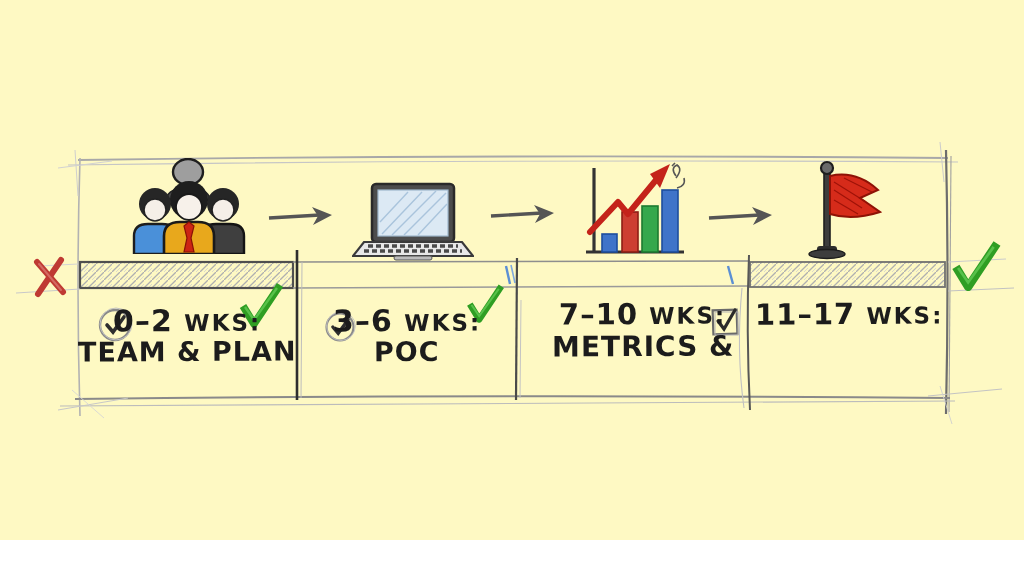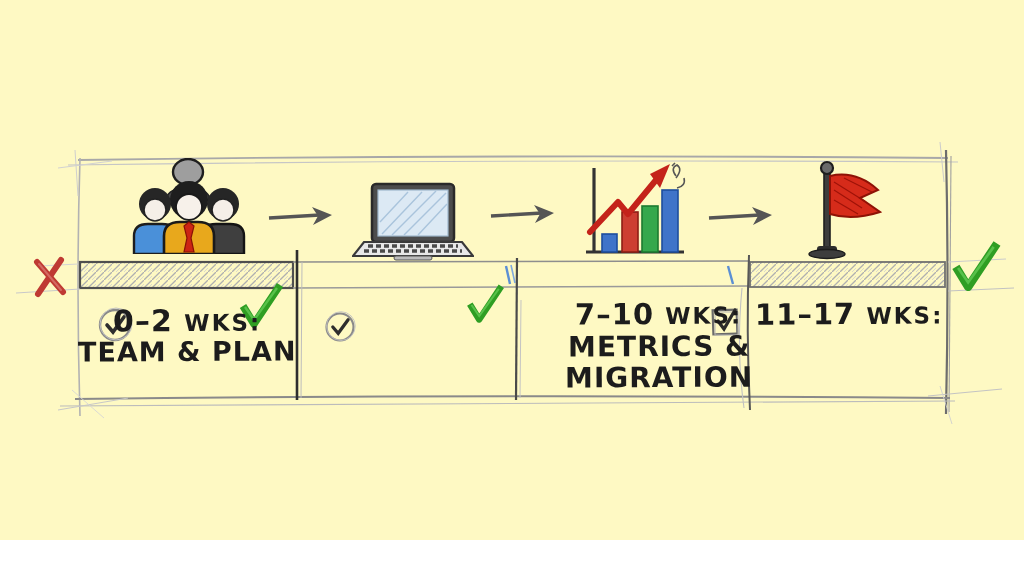--- a/index.html
+++ b/index.html
@@ -185,28 +185,35 @@
 
   <div class="cell pt12" style="left:80px;width:215px">
     <div class="range-line">
       <span>0–2</span>
       <span class="unit">WKS:</span>
     </div>
     <div class="label-line">TEAM &amp; PLAN</div>
 
   </div>
 
-
-  <div class="cell small pt8" style="left:548px;width:222px">
+  <div class="cell pt12" style="left:300px;width:214px">
+    <div class="range-line">
+      <span>3–6</span>
+      <span class="unit">WKS:</span>
+    </div>
+    <div class="label-line">POC</div>
+
+  </div>
+
+  <div class="cell small pt8" style="left:532px;width:222px">
     <div class="range-line">
       <span>7–10</span>
       <span class="unit">WKS:</span>
     </div>
     <div class="label-line">METRICS &amp;</div>
-    <div class="label-line">MIGRATION</div>
   </div>
 
   <div class="cell small pt8" style="left:752px;width:194px">
     <div class="range-line">
       <span>11–17</span>
       <span class="unit">WKS:</span>
     </div>
   </div>
 
 </div>

